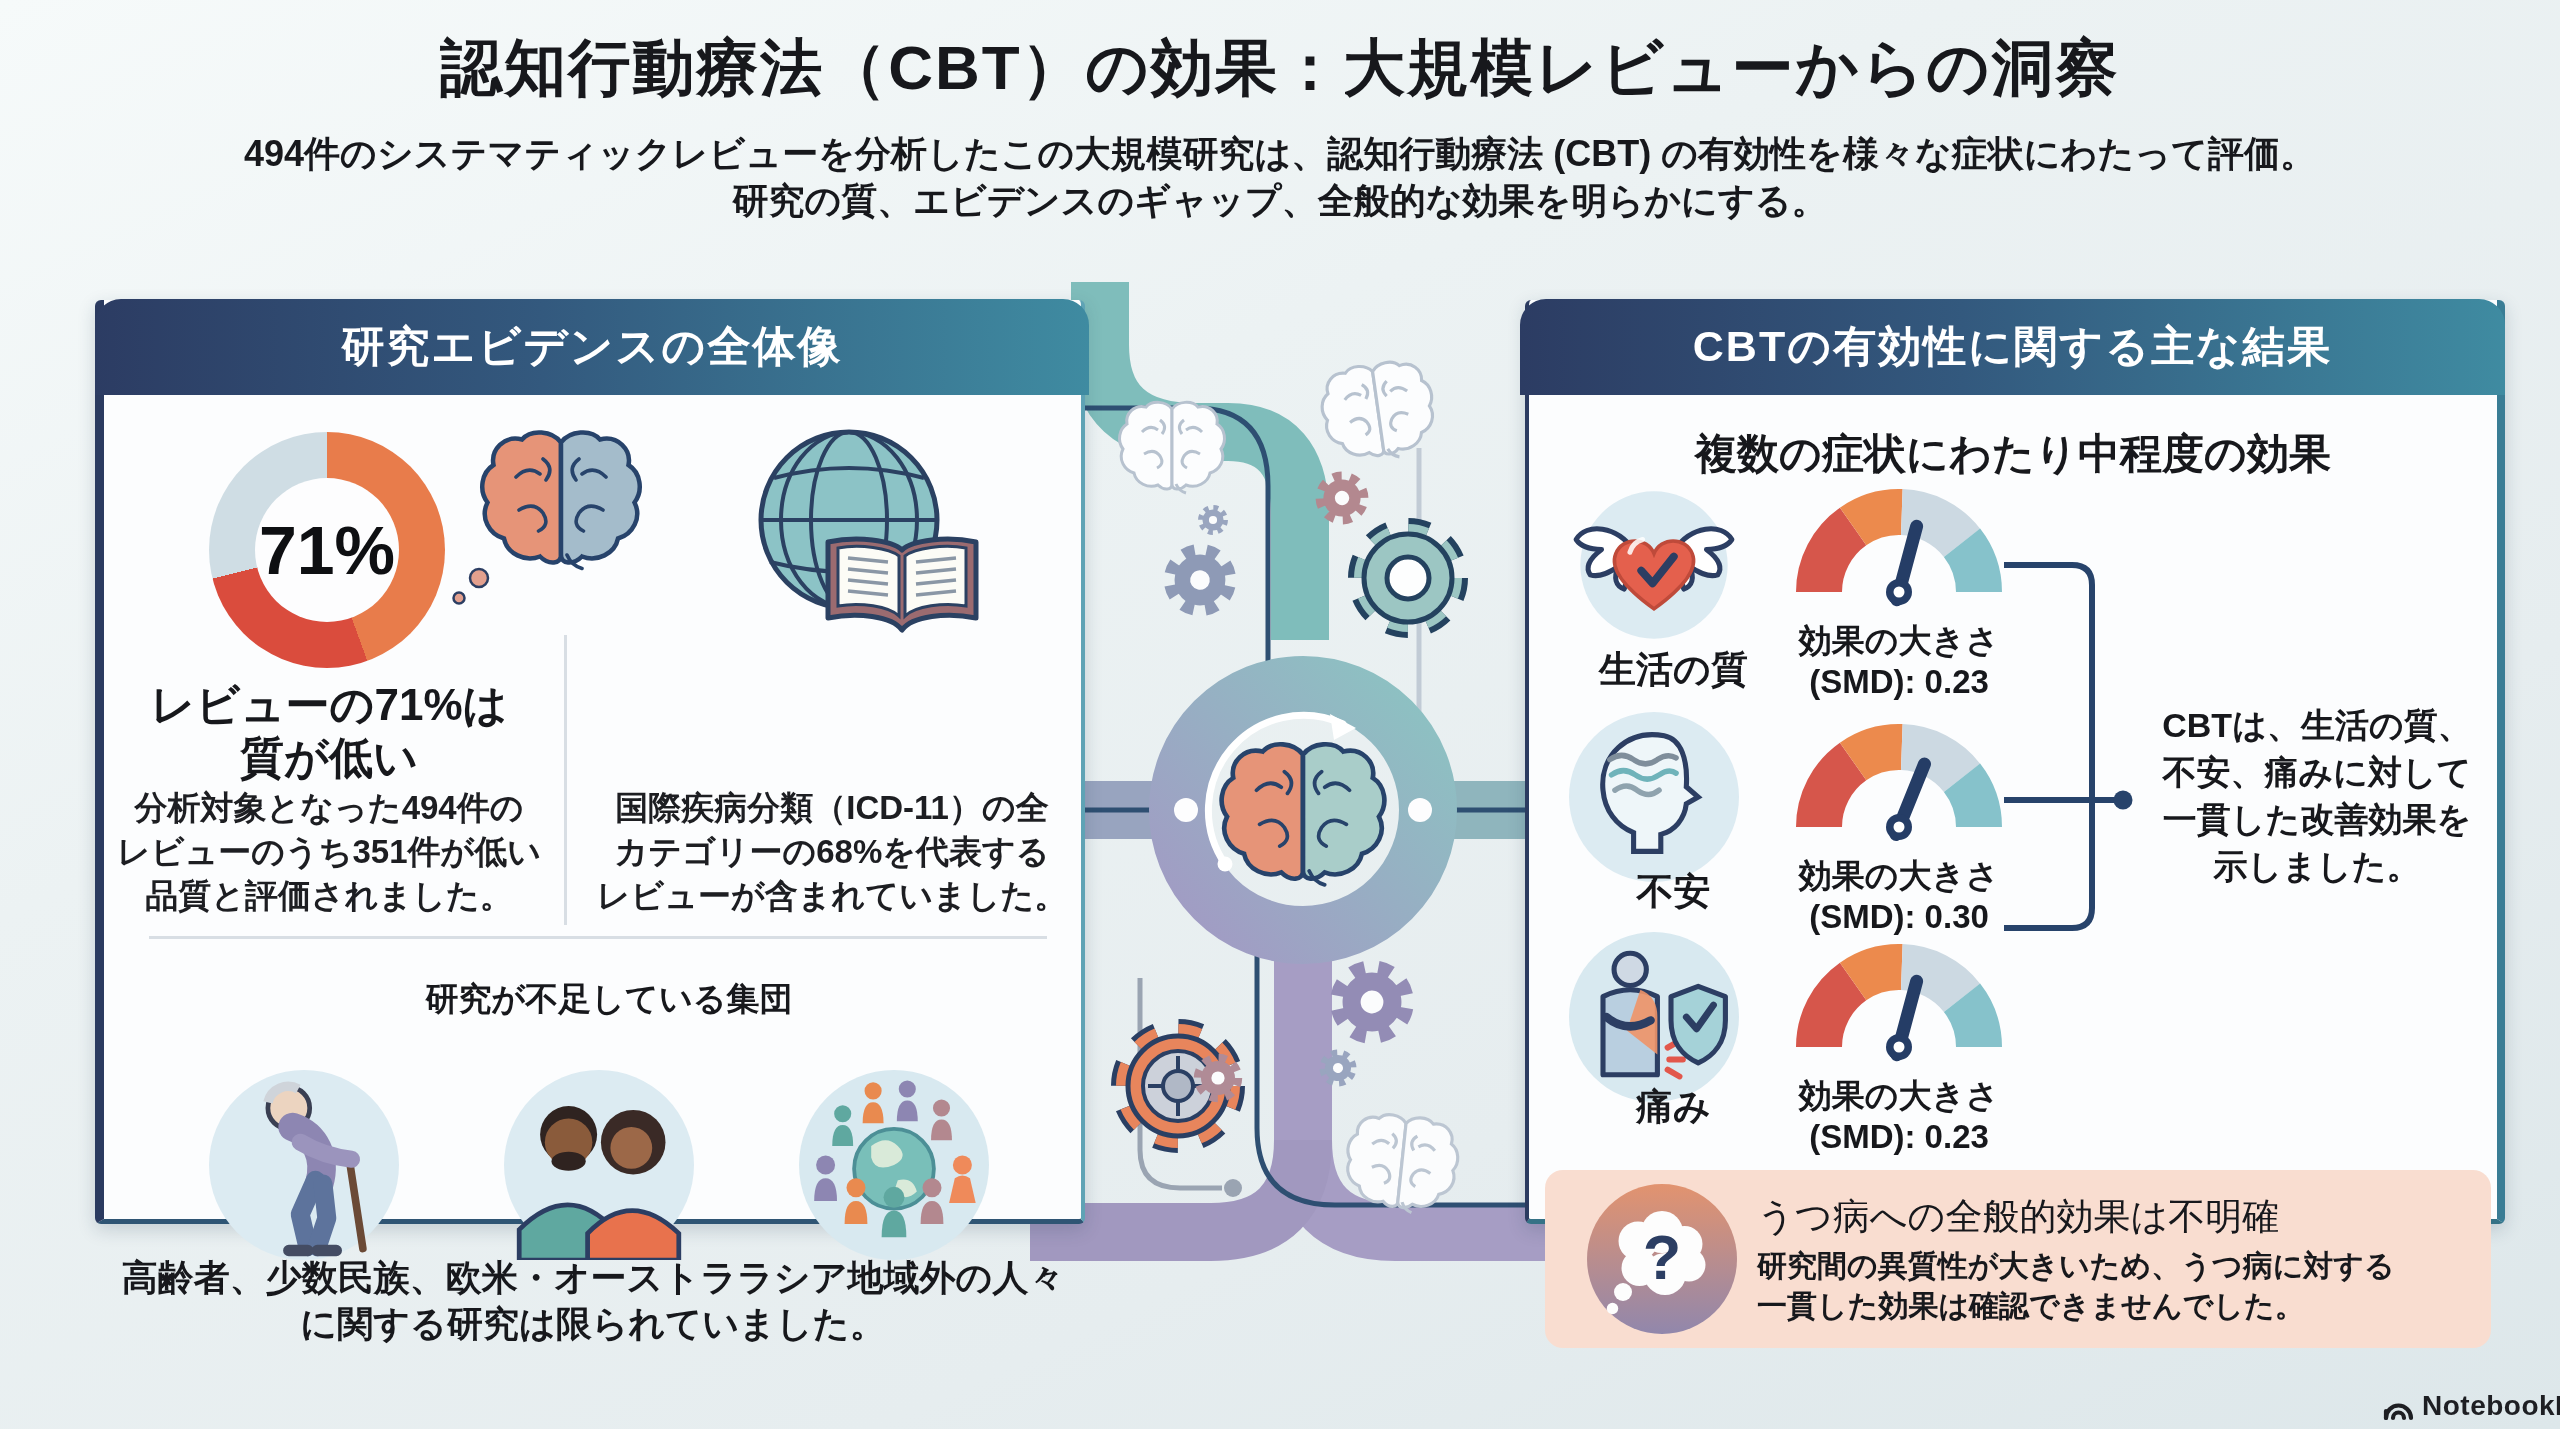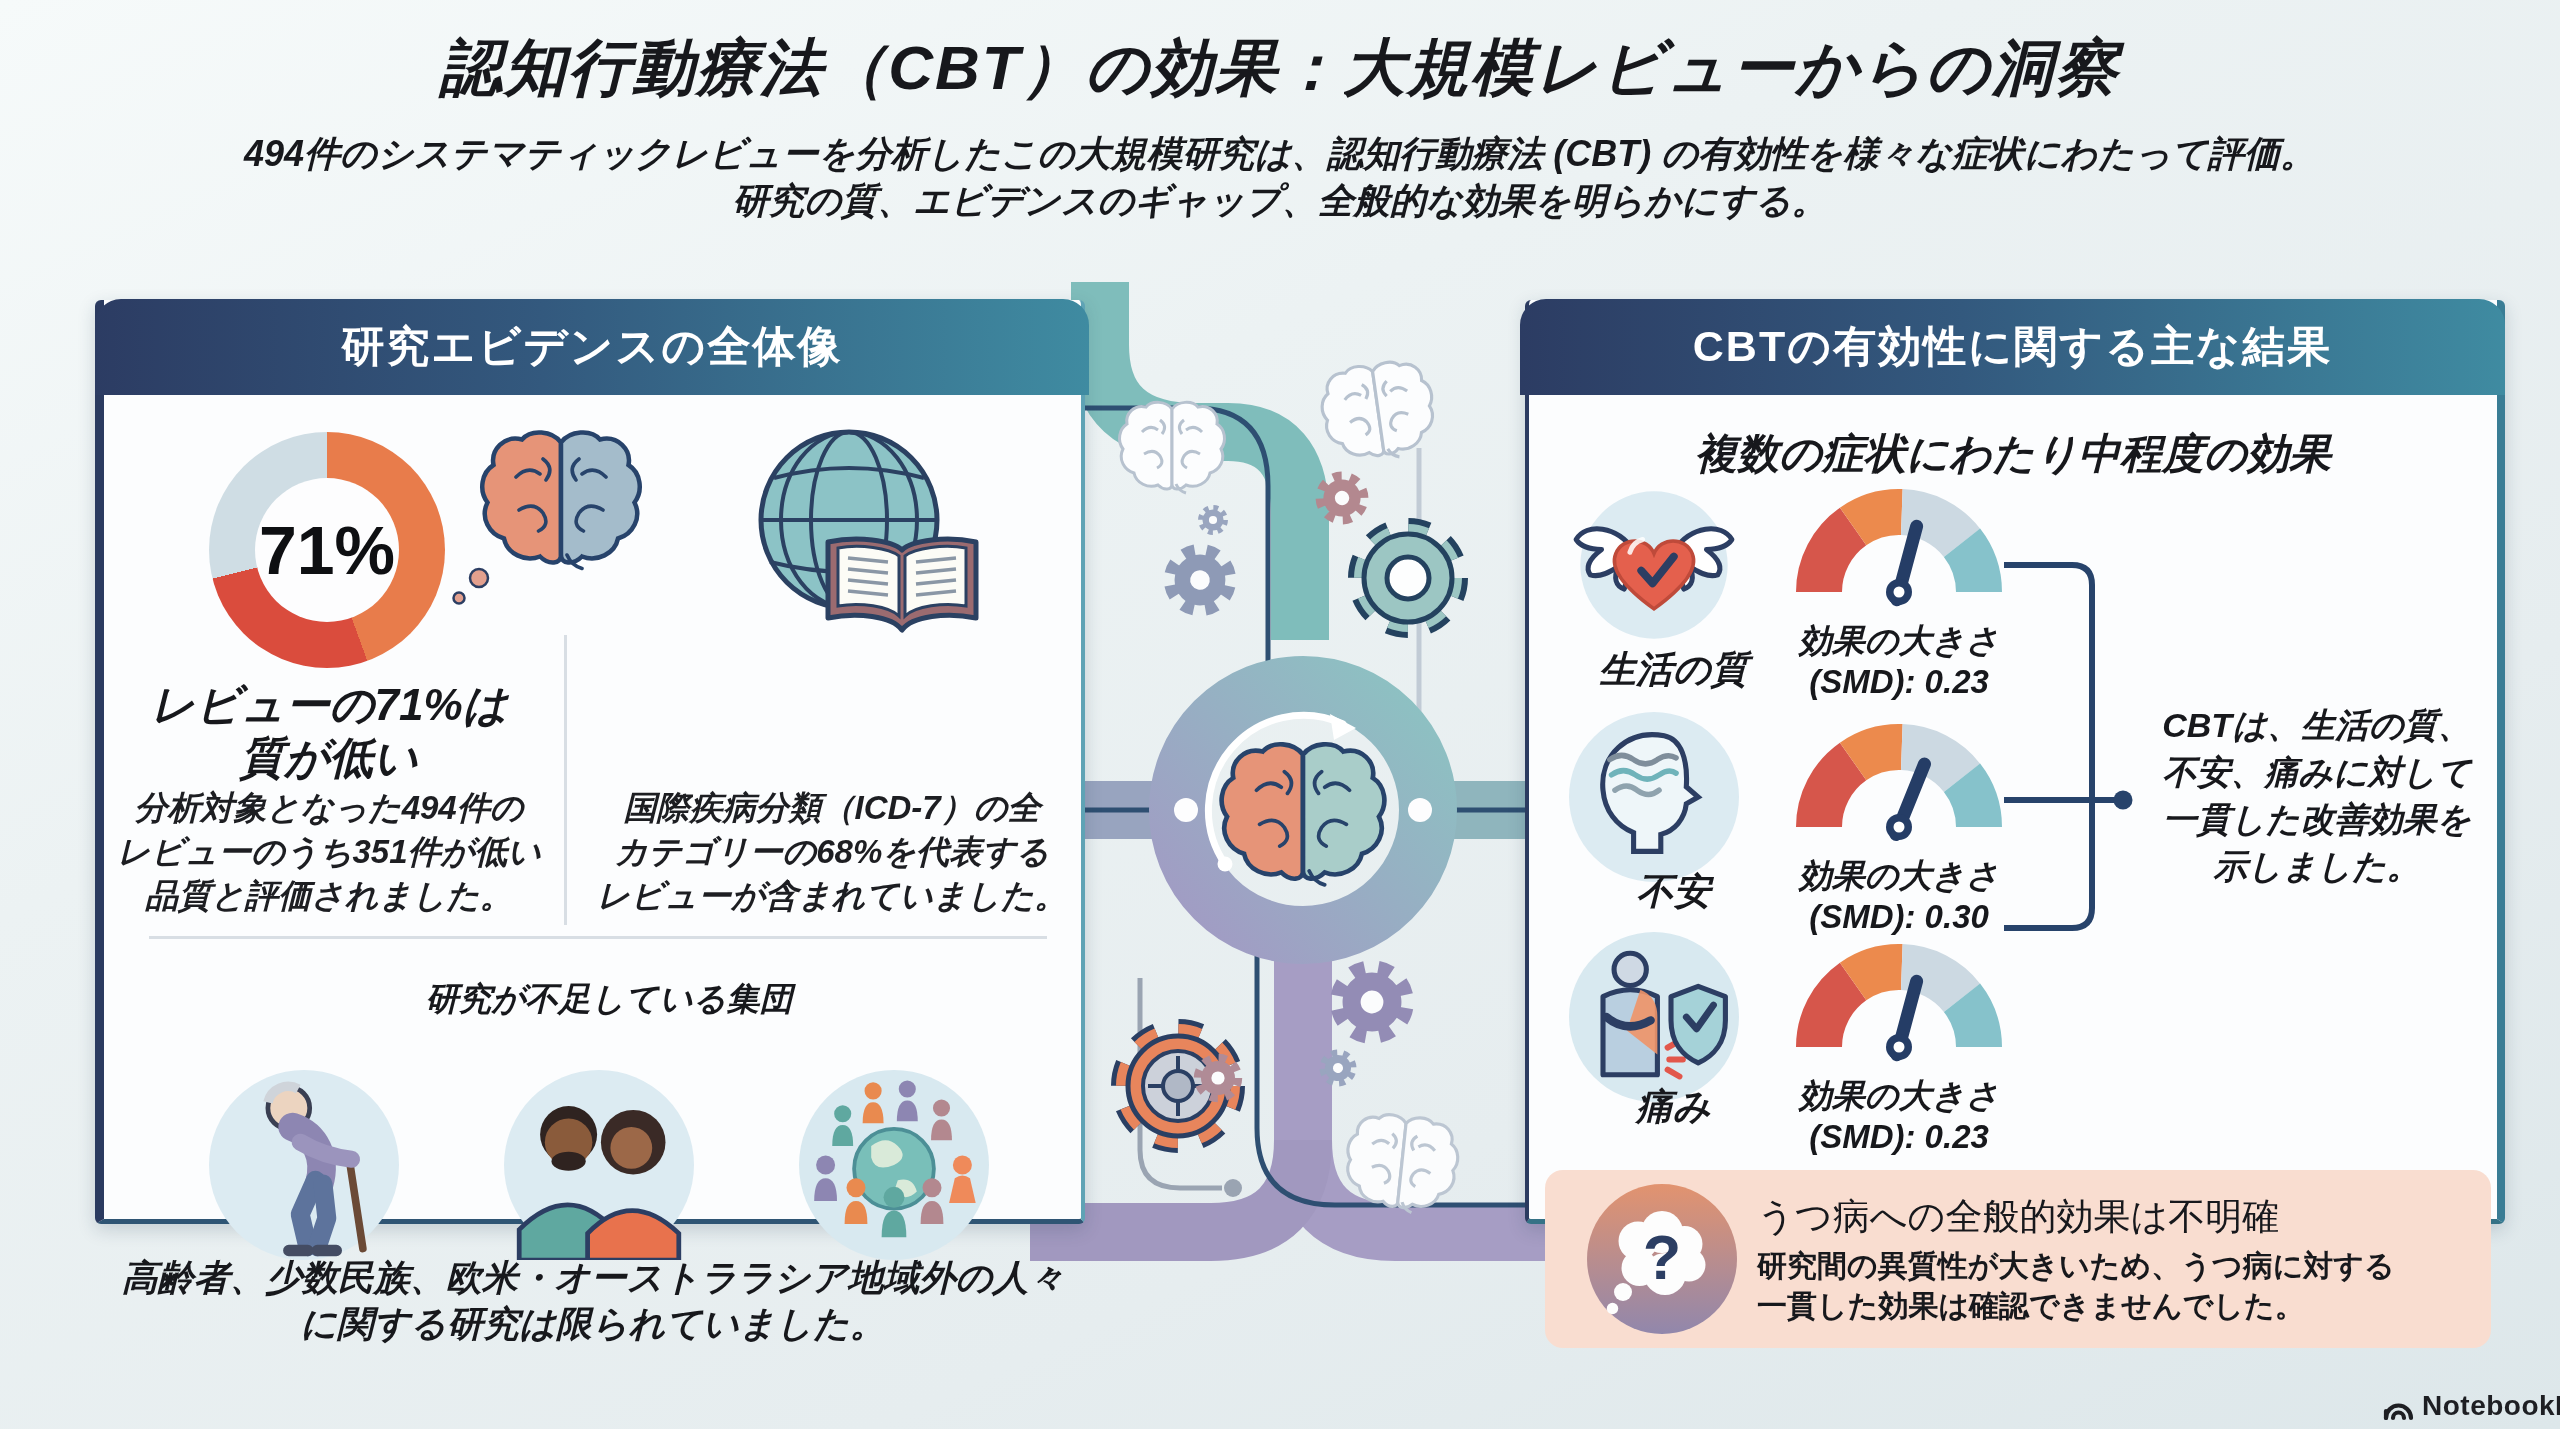--- a/index.html
+++ b/index.html
@@ -4,21 +4,21 @@
 <style>
   html,body{margin:0;padding:0;background:#dfe7ea;}
   *{box-sizing:border-box;}
   #stage{
     position:relative;width:2560px;height:1429px;overflow:hidden;
     background:linear-gradient(155deg,#f6fafa 0%,#ecf2f3 35%,#e6edef 70%,#dde7ea 100%);
     font-family:"Liberation Sans","DejaVu Sans",sans-serif;color:#17181c;
   }
   .pre{white-space:pre-line;}
   .abs{position:absolute;}
-  .ctr{text-align:center;font-style:italic;}
+  .ctr{text-align:center;}
   
   #page-title{left:0;right:0;top:26px;font-size:62px;font-weight:800;letter-spacing:2px;}
   #page-subtitle{left:0;right:0;top:130px;font-size:36px;font-weight:700;line-height:47px;}
   
   .panel{position:absolute;top:300px;height:924px;background:#fcfdfe;border-radius:6px;z-index:2;
          box-shadow:0 6px 18px rgba(25,55,80,.18);}
   #left-panel{left:95px;width:990px;border-left:9px solid #2b3b60;border-bottom:5px solid #2f5574;border-right:4px solid #5fa3b5;}
   #right-panel{left:1525px;width:980px;border-left:4px solid #2b3b60;border-bottom:5px solid #357286;border-right:8px solid #3a7d95;}
   .panel-hdr{position:absolute;left:-9px;right:-8px;top:-1px;height:96px;border-radius:26px 26px 0 0;
     background:linear-gradient(90deg,#2c3c63 0%,#33597e 45%,#3f8ba1 100%);
@@ -175,21 +175,21 @@
       <path d="M40 56 Q 115 36 190 56" fill="none" stroke="#2b4162" stroke-width="4"></path>
       <path d="M36 140 Q 115 160 194 140" fill="none" stroke="#2b4162" stroke-width="4"></path>
       <g transform="translate(168,150)">
         <path d="M0 58 C -10 44 -45 40 -74 46 L -74 -30 C -45 -36 -10 -32 0 -22 C 10 -32 45 -36 74 -30 L 74 46 C 45 40 10 44 0 58 Z" fill="#9b6b70" stroke="#2b4162" stroke-width="5" stroke-linejoin="round"></path>
         <path d="M-3 44 C -13 34 -42 30 -64 34 L -64 -24 C -42 -28 -13 -24 -3 -16 Z" fill="#fcfcf6" stroke="#2b4162" stroke-width="3"></path>
         <path d="M3 44 C 13 34 42 30 64 34 L 64 -24 C 42 -28 13 -24 3 -16 Z" fill="#fcfcf6" stroke="#2b4162" stroke-width="3"></path>
         <path d="M-54 -14 L -14 -10 M-54 -3 L -14 1 M-54 8 L -14 12 M-54 19 L -14 23 M14 -10 L 54 -14 M14 1 L 54 -3 M14 12 L 54 8 M14 23 L 54 19" stroke="#8a97a5" stroke-width="3.5"></path>
       </g>
     </svg>
 
-    <div class="abs ctr pre body-jp" style="left:478px;top:486px;width:500px">国際疾病分類（ICD-7）の全
+    <div class="abs ctr pre body-jp" style="left:478px;top:486px;width:500px">国際疾病分類（ICD-11）の全
 カテゴリーの68%を代表する
 レビューが含まれていました。</div>
 
     <div class="abs ctr h2jp" style="left:16px;top:672px;width:978px;font-size:33px">研究が不足している集団</div>
 
     <svg class="abs" style="left:105px;top:770px" width="190" height="190" viewBox="-50 -50 100 100">
       <circle r="50" fill="#dcebf2"></circle>
       <line x1="24" y1="-2" x2="31" y2="44" stroke="#6b4a36" stroke-width="4" stroke-linecap="round"></line>
       <circle cx="-8" cy="-30" r="11" fill="#ecd4c0" stroke="#3a3f52" stroke-width="2.5"></circle>
       <path d="M-19 -33 a11 11 0 0 1 16 -7" fill="none" stroke="#cfd4da" stroke-width="5"></path>

